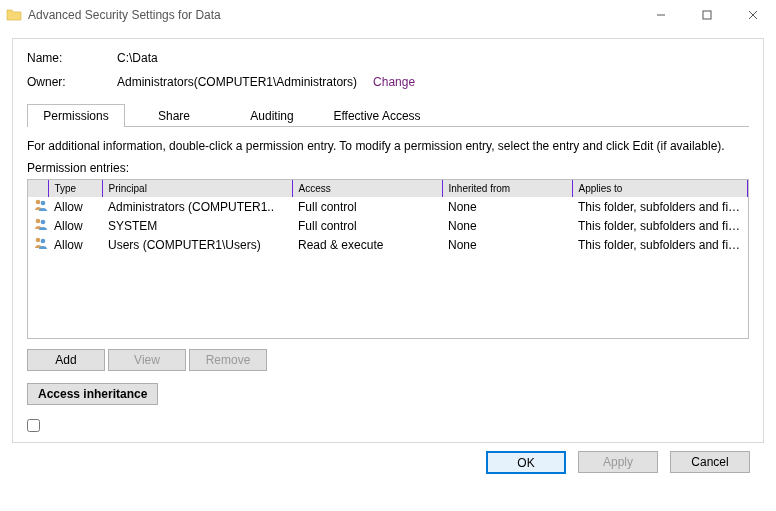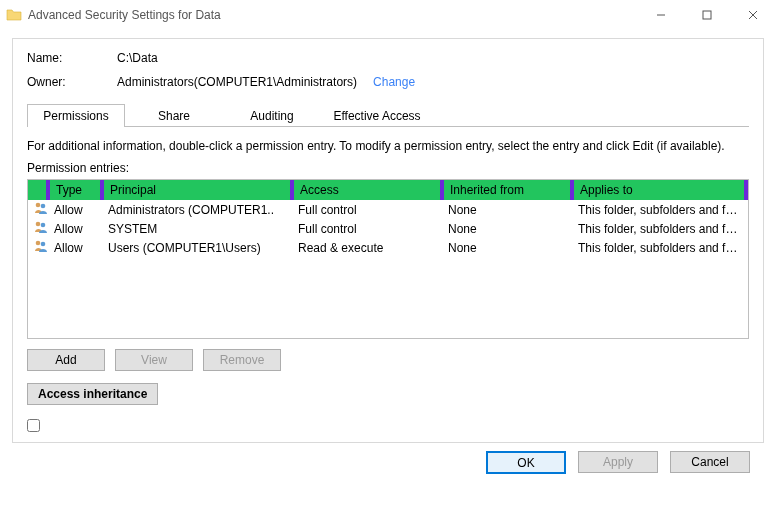--- a/index.html
+++ b/index.html
@@ -53,21 +53,21 @@
     border: 1px solid #d9d9d9;
     flex: 1;
     padding: 12px 14px 10px 14px;
     display: flex; flex-direction: column;
     background: #fff;
   }
   
   .meta-row { display: flex; align-items: flex-start; margin-bottom: 10px; }
   .meta-label { width: 90px; color: #000; }
   .meta-value { }
-  .owner-link { color: #3b82f6; margin-left: 16px; cursor: pointer; }
+  .owner-link { color: #701a75; margin-left: 16px; cursor: pointer; }
   
   .tabs {
     display: flex;
     border-bottom: 1px solid #bfbfbf;
     margin-top: 4px;
     align-items: flex-end;
   }
   .tab {
     padding: 4px 0;
     width: 98px;
@@ -91,39 +91,39 @@
     border: 1px solid #bfbfbf;
     height: 160px;
     overflow: hidden;
     background: #fff;
   }
   .perm-table { width: 100%; border-collapse: collapse; table-layout: fixed; }
   .perm-table th {
     text-align: left;
     font-weight: normal;
     padding: 3px 6px;
-    border-right: 4px solid #6d28d9;
-    background: #22c55e;
-    font-size: 12px;
+    border-right: 1px solid #6d28d9;
+    background: #e5e5e5;
+    font-size: 10px;
     white-space: nowrap; overflow: hidden; text-overflow: ellipsis;
   }
   .perm-table td {
     padding: 1px 6px;
     font-size: 12px;
     white-space: nowrap; overflow: hidden; text-overflow: ellipsis;
   }
   .col-icon { width: 20px; }
   .col-type { width: 54px; }
   .col-principal { width: 190px; }
   .col-access { width: 150px; }
   .col-inherit { width: 130px; }
   .col-applies { }
   .row-icon { display:inline-flex; width:14px; height:14px; }
   
-  .btn-row { display: flex; gap: 10px; margin-top: 10px; }
+  .btn-row { display: flex; gap: 3px; margin-top: 10px; }
   .btn {
     min-width: 78px;
     height: 22px;
     padding: 0 10px;
     border: 1px solid #adadad;
     background: #e1e1e1;
     font-family: inherit;
     font-size: 12px;
     cursor: pointer;
     display: inline-flex; align-items: center; justify-content: center;

